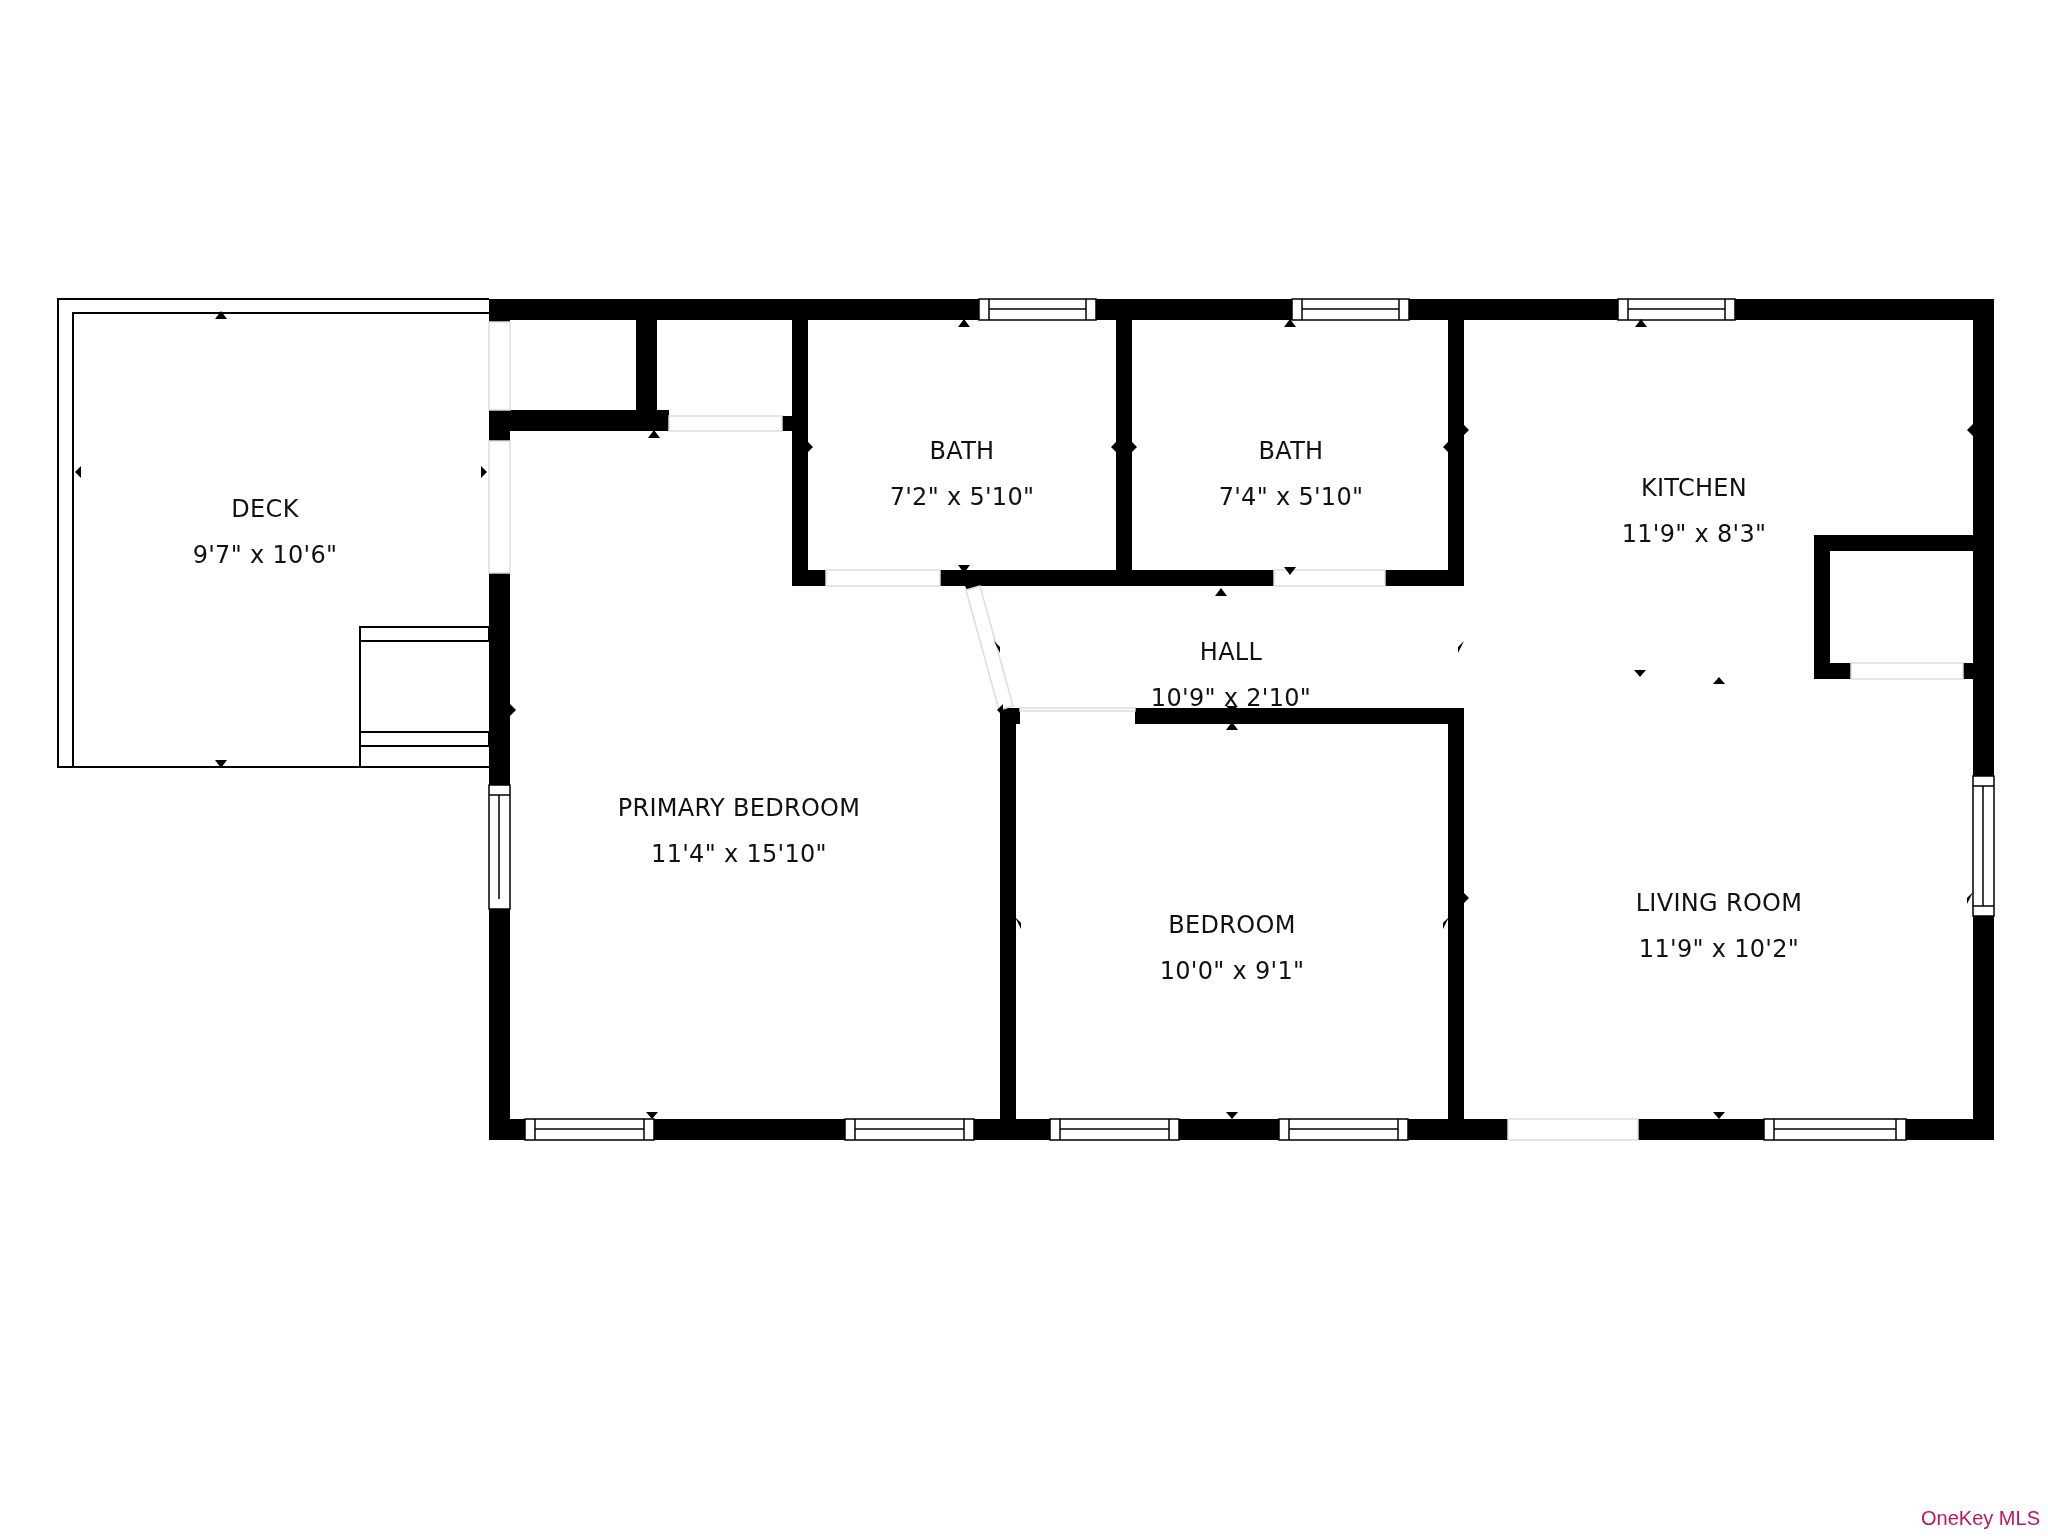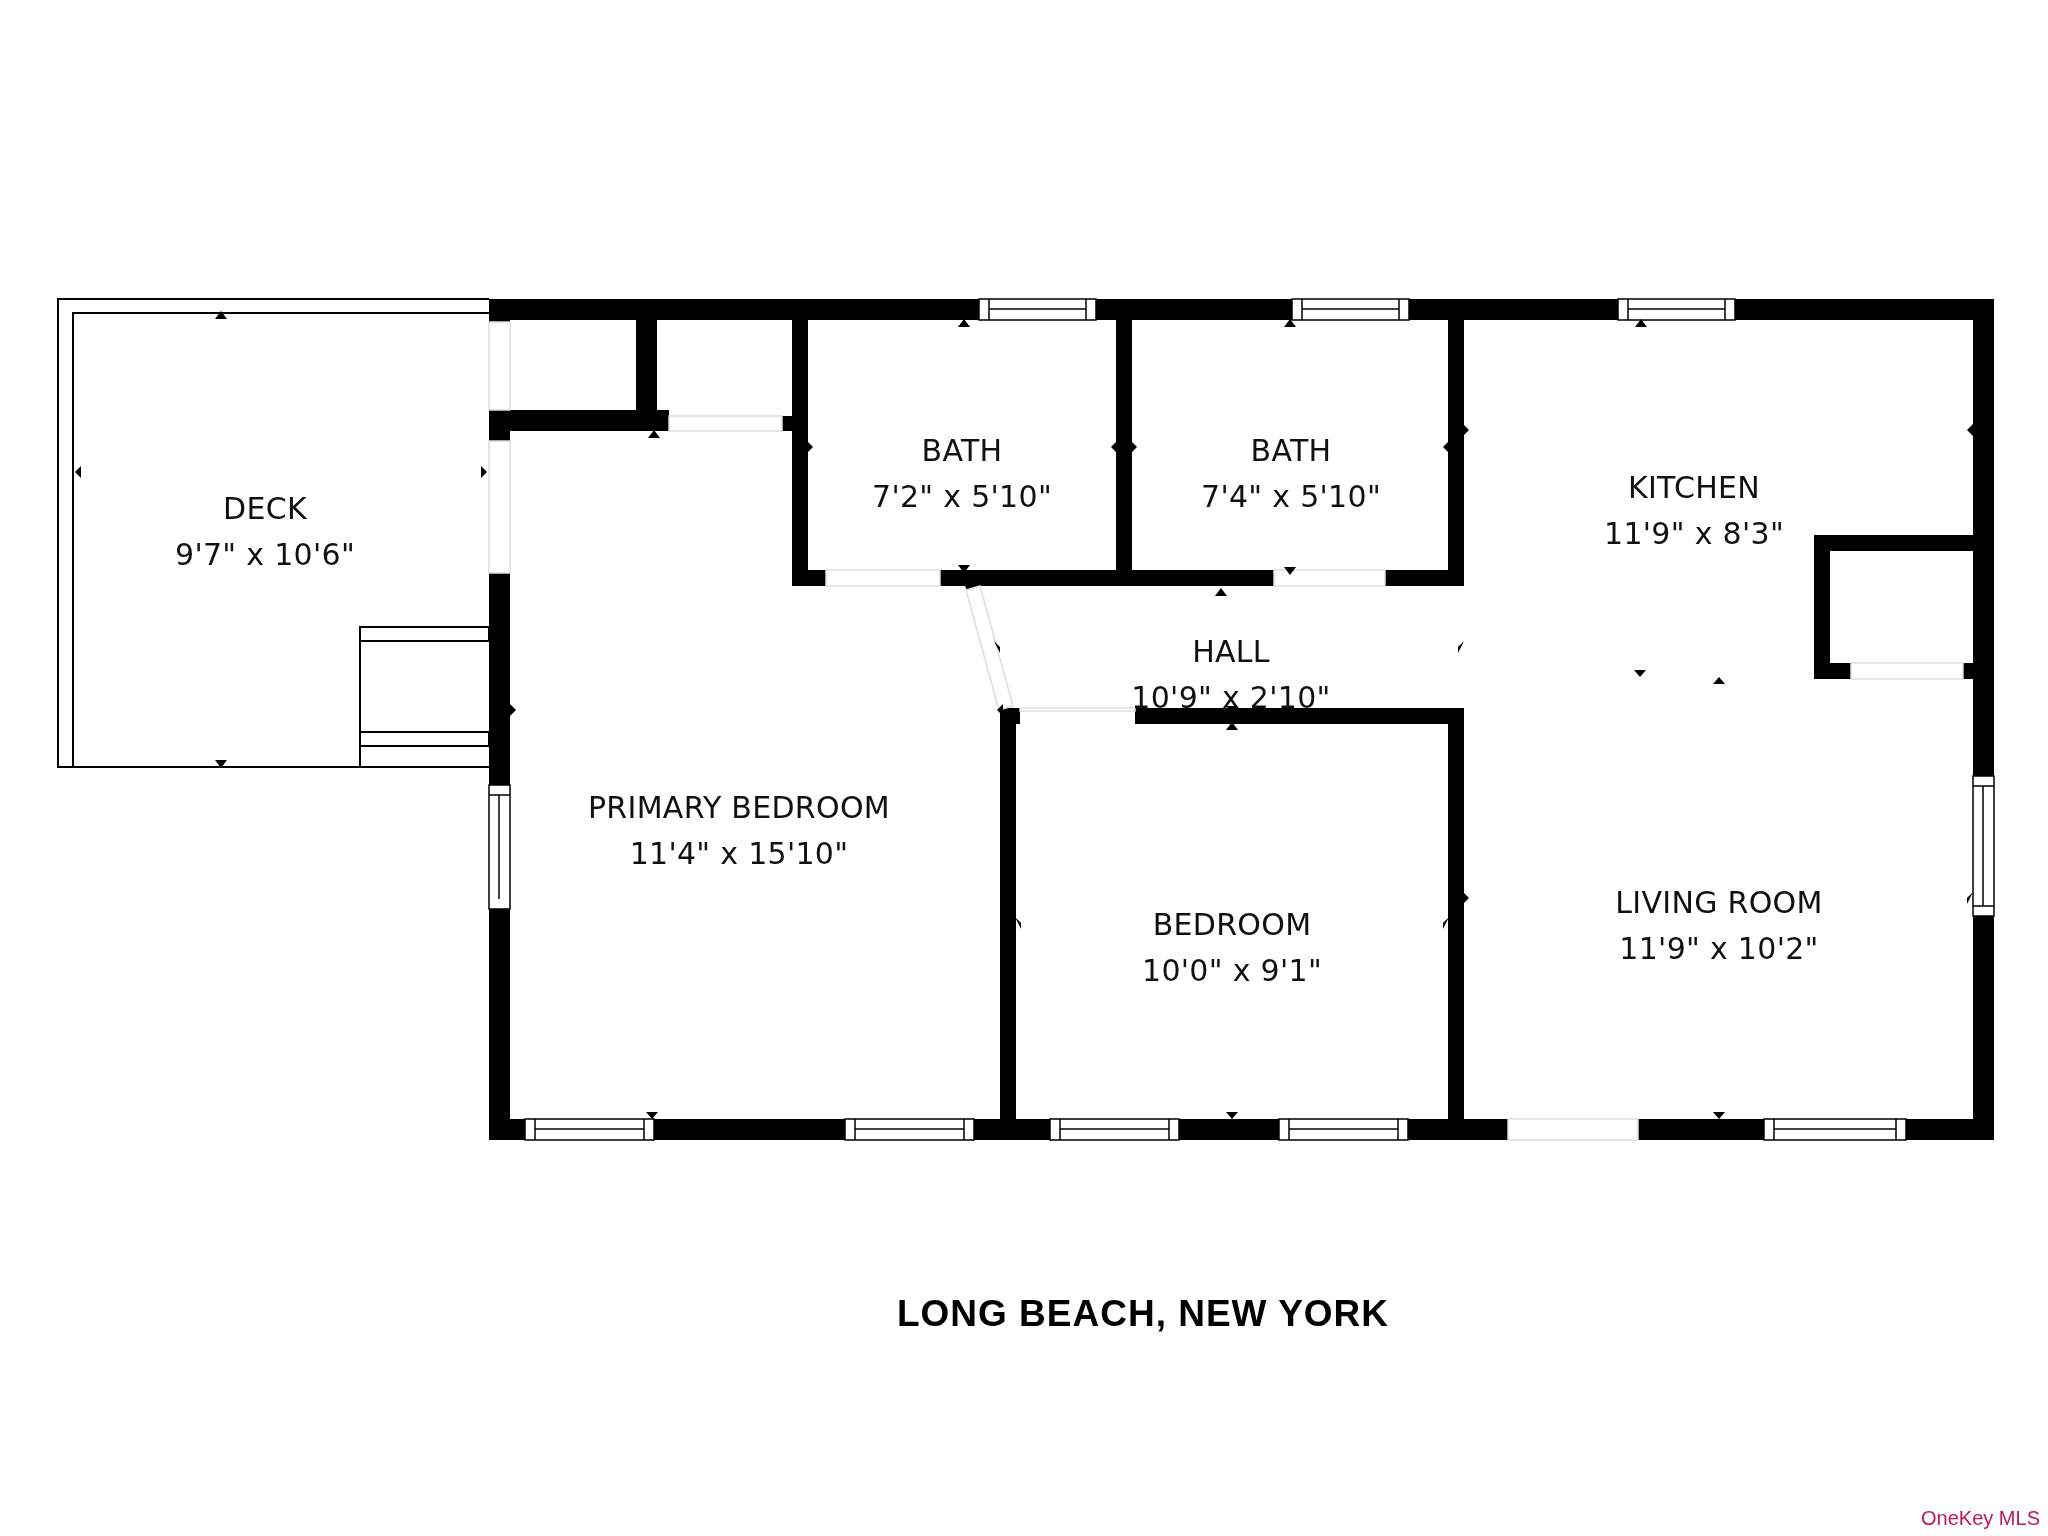--- a/index.html
+++ b/index.html
@@ -1,18 +1,18 @@
 <!DOCTYPE html>
 <html><head>
 <meta charset="utf-8">
 <style>
   html, body { margin: 0; padding: 0; background: #ffffff; }
   body { width: 2048px; height: 1536px; position: relative; overflow: hidden; font-family: "DejaVu Sans", sans-serif; }
   #plan { position: absolute; left: 0; top: 0; width: 2048px; height: 1536px; }
-  .room-label { position: absolute; transform: translate(-50%, 0); text-align: center; color: #111; font-family: "DejaVu Sans", sans-serif; font-size: 30px; line-height: 46px; white-space: nowrap; letter-spacing: 0.3px; }
+  .room-label { position: absolute; transform: translate(-50%, 0); text-align: center; color: #111; font-family: "DejaVu Sans", sans-serif; font-size: 24px; line-height: 46px; white-space: nowrap; letter-spacing: 0.3px; }
   .room-label .name, .room-label .dims { display: block; }
   .address { position: absolute; left: 1143px; top: 1290px; transform: translateX(-50%); text-align: center; font-family: "Liberation Sans", sans-serif; font-weight: bold; font-size: 37px; line-height: 47px; color: #000; letter-spacing: 1px; white-space: nowrap; }
   .address span { display: block; }
   .watermark { position: absolute; right: 8px; bottom: 6px; font-family: "Liberation Sans", sans-serif; font-size: 20px; color: #be185d; }
 </style>
 </head>
 <body>
 
 <svg id="plan" viewBox="0 0 2048 1536" xmlns="http://www.w3.org/2000/svg">
 
@@ -211,16 +211,15 @@
 <div class="room-label" style="left:1232px; top:902px;text-align:center;">
   <span class="name">BEDROOM</span>
   <span class="dims">10'0" x 9'1"</span>
 </div>
 <div class="room-label" style="left:1719px; top:880px;">
   <span class="name">LIVING ROOM</span>
   <span class="dims">11'9" x 10'2"</span>
 </div>
 
 <div class="address">
-  <span>LONG BEACH, NEW YORK</span>
 </div>
 
 <div class="watermark">OneKey MLS</div>
 
 </body></html>

